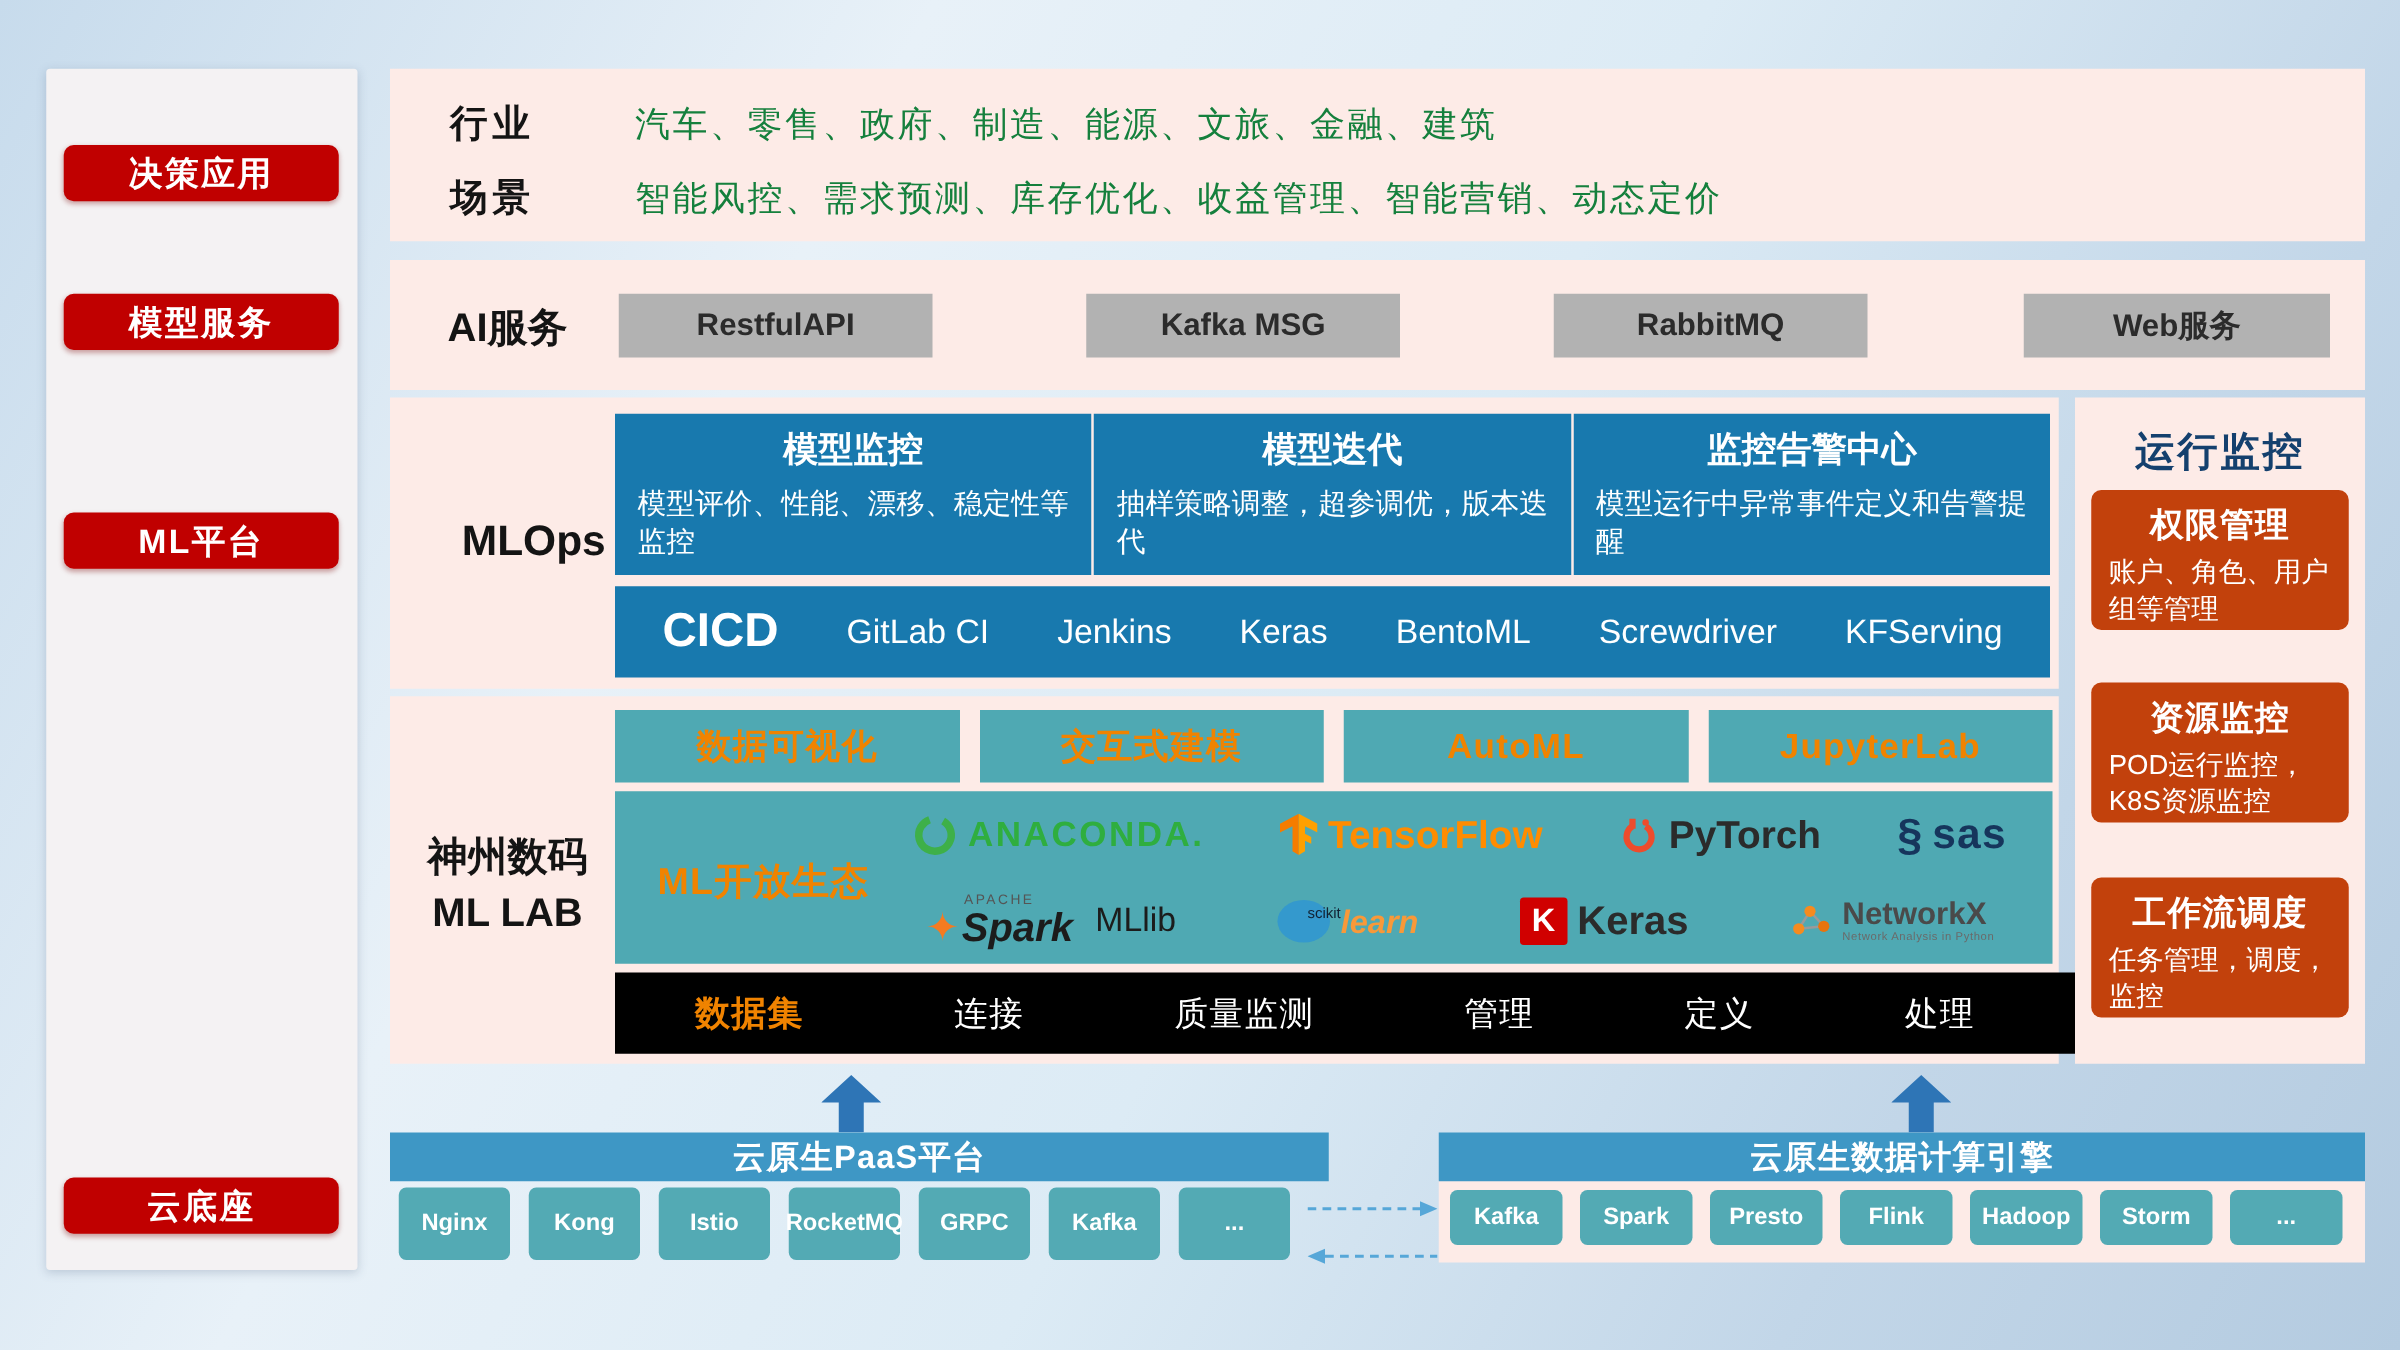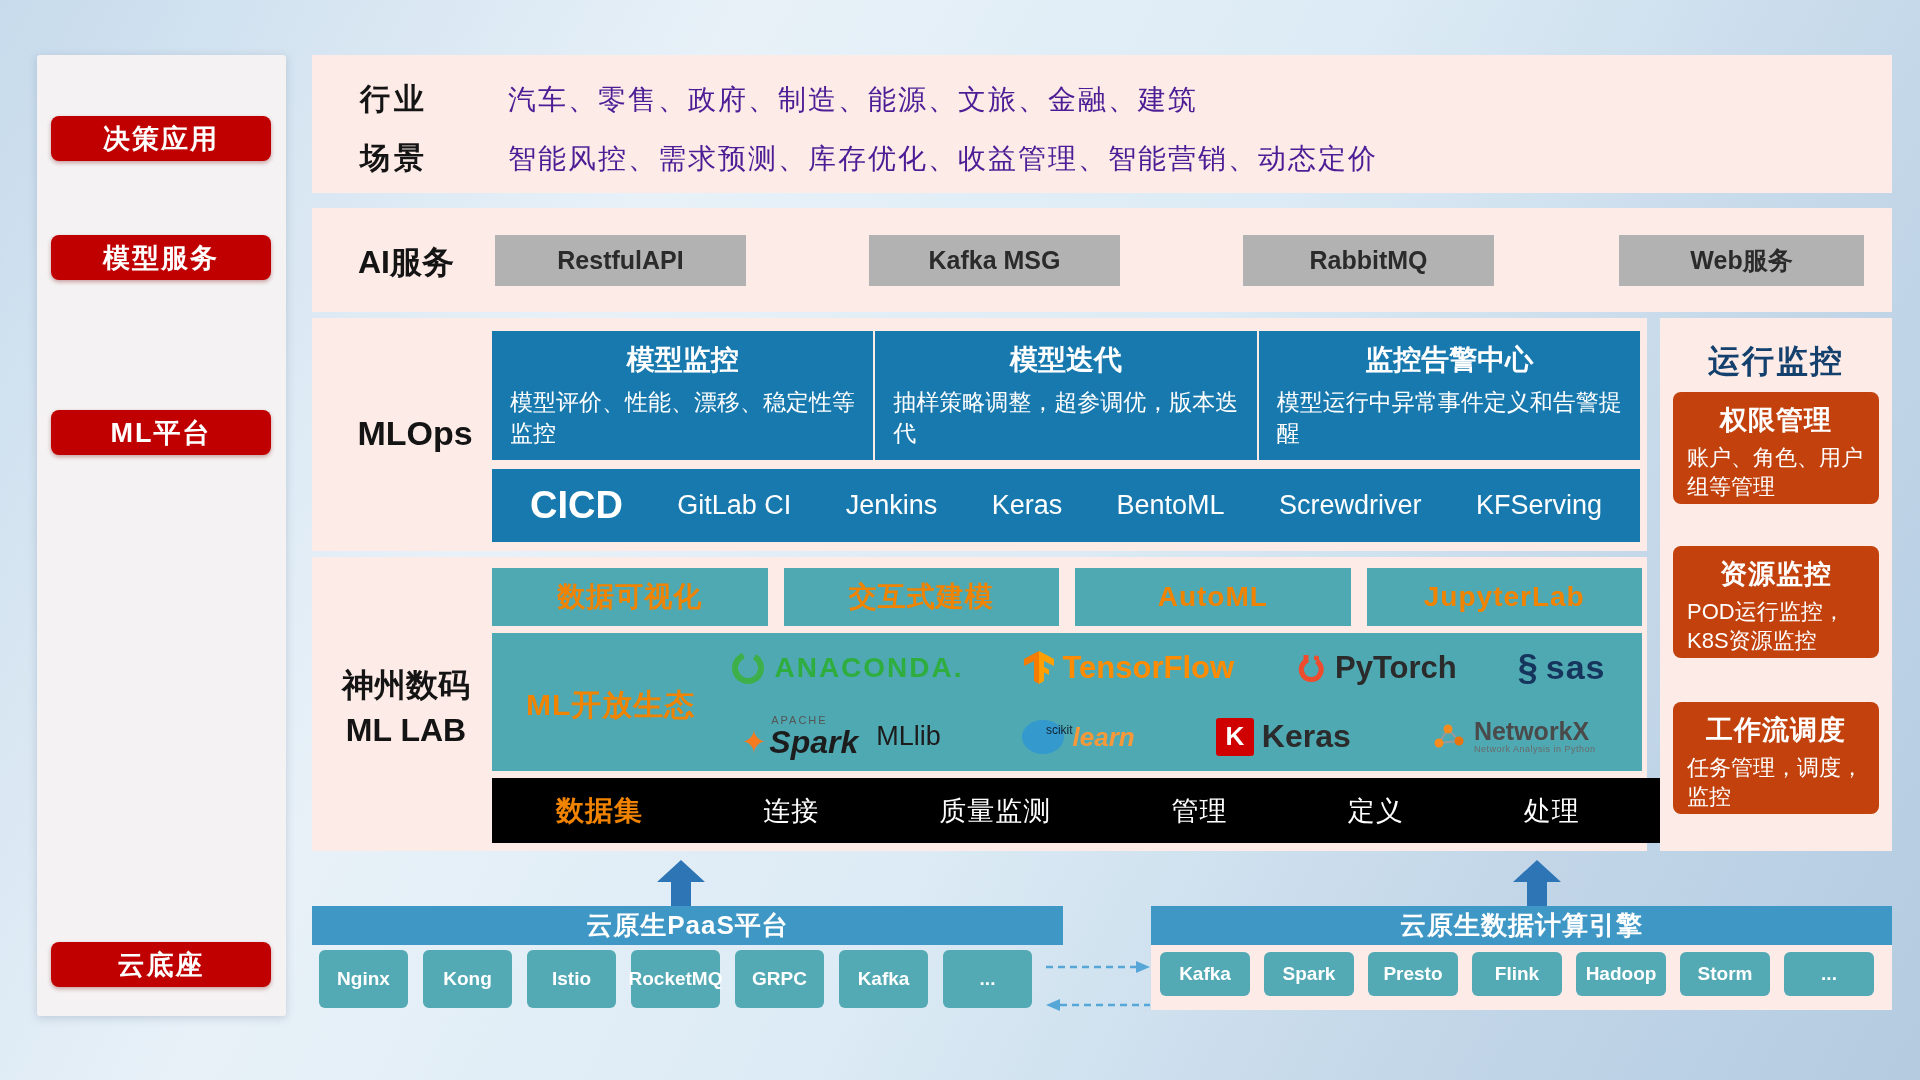--- a/index.html
+++ b/index.html
@@ -21,35 +21,35 @@
   }
   .sb0 { top: 61px; } .sb1 { top: 180px; } .sb2 { top: 355px; } .sb3 { top: 626px; } .sb4 { top: 887px; }
 
   .sec { position: absolute; background: #fdebe7; }
 
   
   .sec-industry { left: 312px; top: 55px; width: 1580px; height: 138px; }
   .ind-row { position: absolute; left: 48px; display: flex; align-items: baseline; }
   .ind-row1 { top: 24px; } .ind-row2 { top: 83px; }
   .ind-label { width: 78px; font-size: 30px; font-weight: bold; color: #141414; letter-spacing: 4px; }
-  .ind-text { margin-left: 70px; font-size: 28px; color: #4c1d95; letter-spacing: 2px; }
+  .ind-text { margin-left: 70px; font-size: 28px; color: #15803d; letter-spacing: 2px; }
 
   
   .sec-ai { left: 312px; top: 208px; width: 1580px; height: 104px; }
   .ai-label { position: absolute; left: 46px; top: 33px; font-size: 32px; font-weight: bold; color: #141414; }
   .gray-btn {
     position: absolute; top: 27px; height: 51px; background: #b2b2b2; color: #2b2b2b;
     font-size: 25px; font-weight: bold; display: flex; align-items: center; justify-content: center;
   }
   .gb0 { left: 183px; width: 251px; } .gb1 { left: 557px; width: 251px; }
   .gb2 { left: 931px; width: 251px; } .gb3 { left: 1307px; width: 245px; }
 
   
   .sec-mlops { left: 312px; top: 318px; width: 1335px; height: 233px; }
-  .mlops-label { position: absolute; left: 28px; top: 96px; width: 150px; text-align: center; font-size: 34px; font-weight: bold; color: #141414; }
+  .mlops-label { position: absolute; left: 40px; top: 96px; width: 150px; text-align: center; font-size: 34px; font-weight: bold; color: #141414; }
   .mlops-cards { position: absolute; left: 180px; top: 13px; width: 1148px; display: flex; gap: 2px; }
   .mlops-card { flex: 1; height: 129px; background: #1879ae; color: #fff; padding: 10px 18px 0 18px; }
   .mlops-card-title { text-align: center; font-size: 28px; font-weight: bold; margin-bottom: 8px; }
   .mlops-card-desc { font-size: 23px; line-height: 1.35; }
   .cicd-bar {
     position: absolute; left: 180px; top: 151px; width: 1148px; height: 73px; background: #1879ae;
     display: flex; align-items: center; justify-content: space-between; padding: 0 38px; color: #fff;
   }
   .cicd-label { font-size: 38px; font-weight: bold; }
   .cicd-item { font-size: 27px; }

